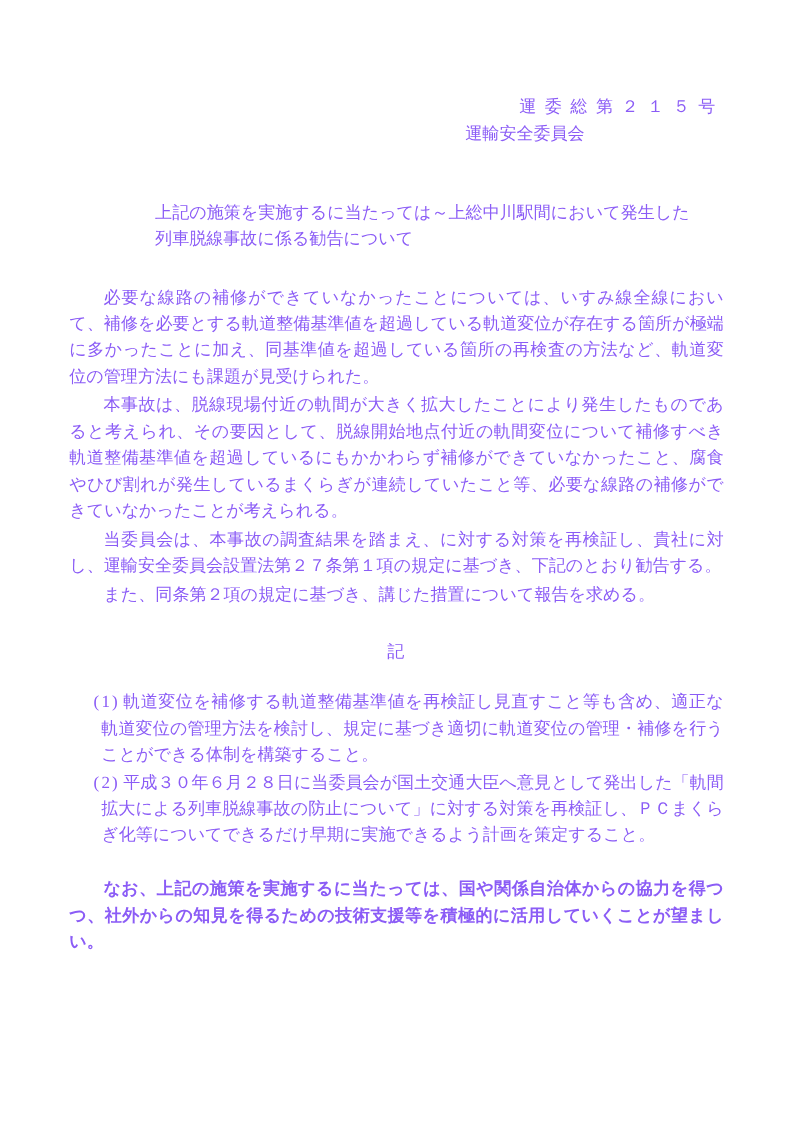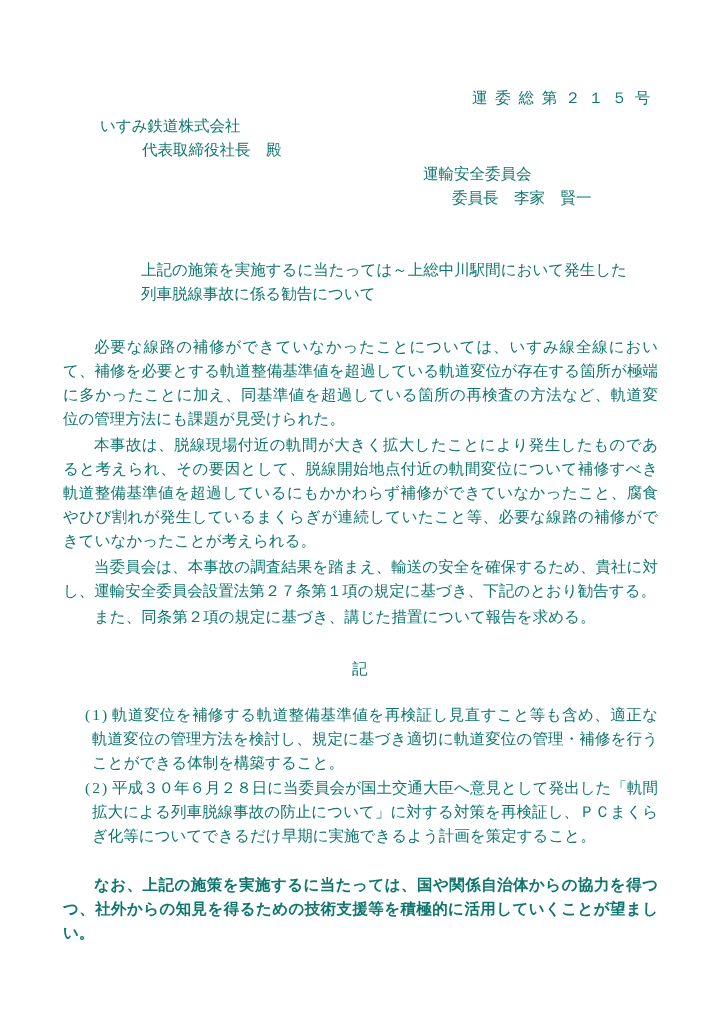--- a/index.html
+++ b/index.html
@@ -11,21 +11,21 @@
     position: relative;
     width: 724px;
     height: 1024px;
     margin: 0 auto;
     background: #ffffff;
     box-sizing: border-box;
     padding: 86px 66px 0 63px;
     font-family: "Liberation Serif", "DejaVu Serif", serif;
     font-size: 15.5px;
     line-height: 24px;
-    color: #0f766e;
+    color: #8b5cf6;
     overflow: hidden;
   }
   .doc-number {
     text-align: right;
     letter-spacing: 0.5em;
     white-space: nowrap;
   }
   .doc-date {
     text-align: right;
     letter-spacing: 0.33em;
@@ -90,39 +90,34 @@
   }
 </style>
 </head>
 <body>
 
 <div class="page">
 
   <div class="doc-number">運委総第２１５号</div>
 
 
-  <div class="recipient-block">
-    <div class="recipient-company">いすみ鉄道株式会社</div>
-    <div class="recipient-addressee">代表取締役社長　殿</div>
-  </div>
 
   <div class="sender-block">
     <div class="sender-organization">運輸安全委員会</div>
-    <div class="sender-chairman">委員長　李家　賢一</div>
   </div>
 
   <div class="subject-block">
     <div>上記の施策を実施するに当たっては～上総中川駅間において発生した</div>
     <div>列車脱線事故に係る勧告について</div>
   </div>
 
   <div class="body-block">
     <p>必要な線路の補修ができていなかったことについては、いすみ線全線において、補修を必要とする軌道整備基準値を超過している軌道変位が存在する箇所が極端に多かったことに加え、同基準値を超過している箇所の再検査の方法など、軌道変位の管理方法にも課題が見受けられた。</p>
     <p>本事故は、脱線現場付近の軌間が大きく拡大したことにより発生したものであると考えられ、その要因として、脱線開始地点付近の軌間変位について補修すべき軌道整備基準値を超過しているにもかかわらず補修ができていなかったこと、腐食やひび割れが発生しているまくらぎが連続していたこと等、必要な線路の補修ができていなかったことが考えられる。</p>
-    <p>当委員会は、本事故の調査結果を踏まえ、輸送の安全を確保するため、貴社に対し、運輸安全委員会設置法第２７条第１項の規定に基づき、下記のとおり勧告する。</p>
+    <p>当委員会は、本事故の調査結果を踏まえ、に対する対策を再検証し、貴社に対し、運輸安全委員会設置法第２７条第１項の規定に基づき、下記のとおり勧告する。</p>
     <p>また、同条第２項の規定に基づき、講じた措置について報告を求める。</p>
   </div>
 
   <div class="ki-marker">記</div>
 
   <div class="items-block">
     <div class="list-item">
       <span class="item-marker">(1)</span><span>軌道変位を補修する軌道整備基準値を再検証し見直すこと等も含め、適正な軌道変位の管理方法を検討し、規定に基づき適切に軌道変位の管理・補修を行うことができる体制を構築すること。</span>
     </div>
     <div class="list-item">

